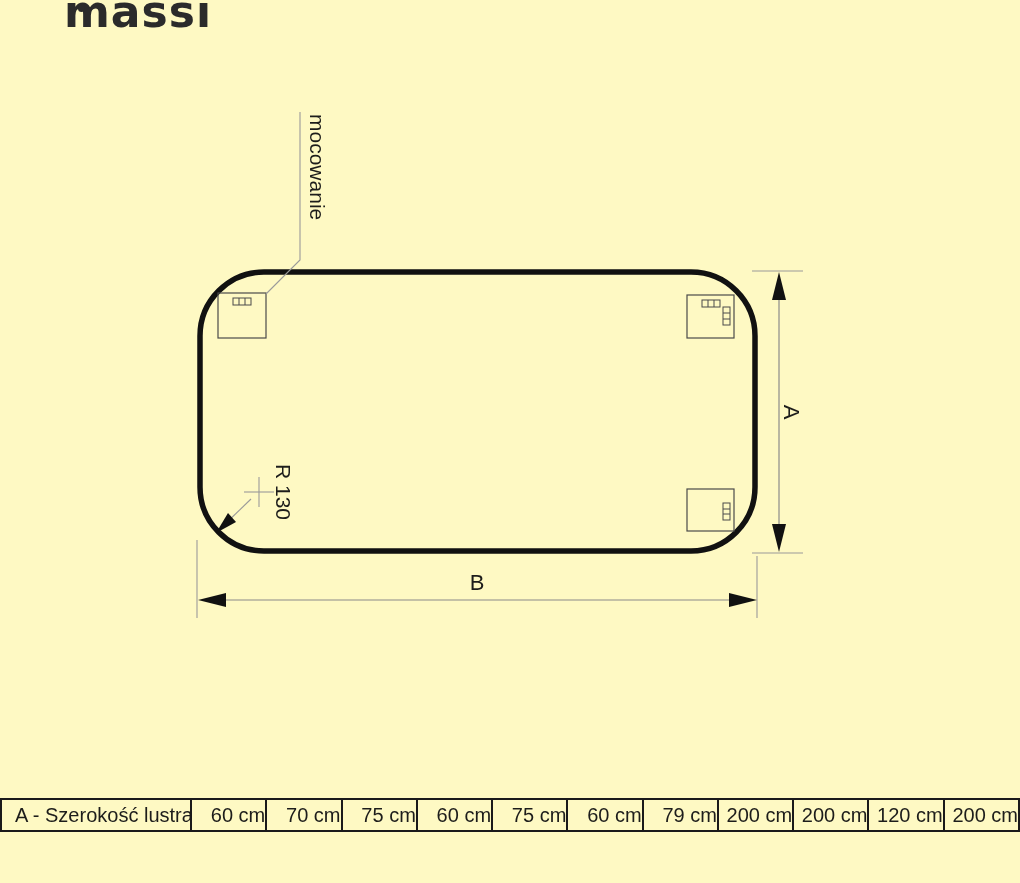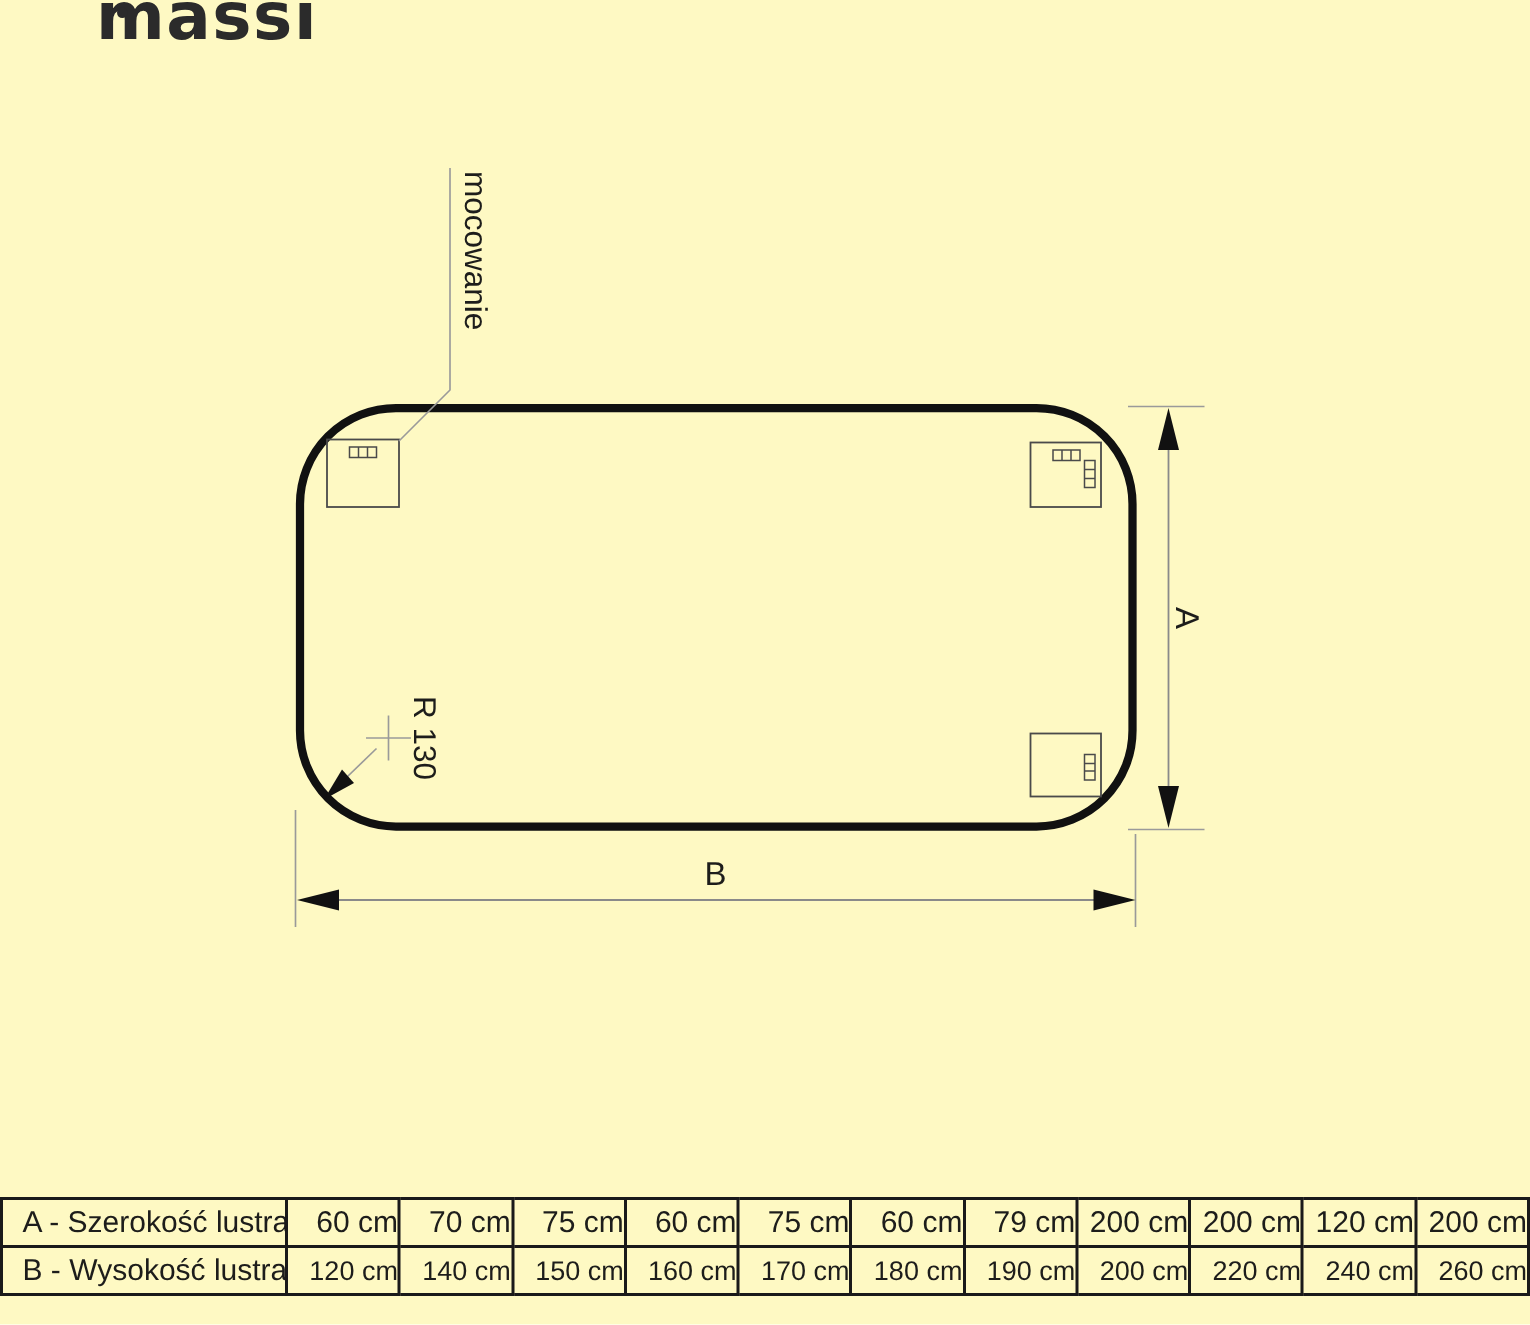--- a/index.html
+++ b/index.html
@@ -173,30 +173,16 @@
       <td>75 cm</td>
       <td>60 cm</td>
       <td>75 cm</td>
       <td>60 cm</td>
       <td>79 cm</td>
       <td>200 cm</td>
       <td>200 cm</td>
       <td>120 cm</td>
       <td>200 cm</td>
     </tr>
-    <tr class="row-b">
-      <td class="lbl">B - Wysokość lustra</td>
-      <td>120 cm</td>
-      <td>140 cm</td>
-      <td>150 cm</td>
-      <td>160 cm</td>
-      <td>170 cm</td>
-      <td>180 cm</td>
-      <td>190 cm</td>
-      <td>200 cm</td>
-      <td>220 cm</td>
-      <td>240 cm</td>
-      <td>260 cm</td>
-    </tr>
   </tbody>
     </table>
 
 </div>
 
 </body></html>

